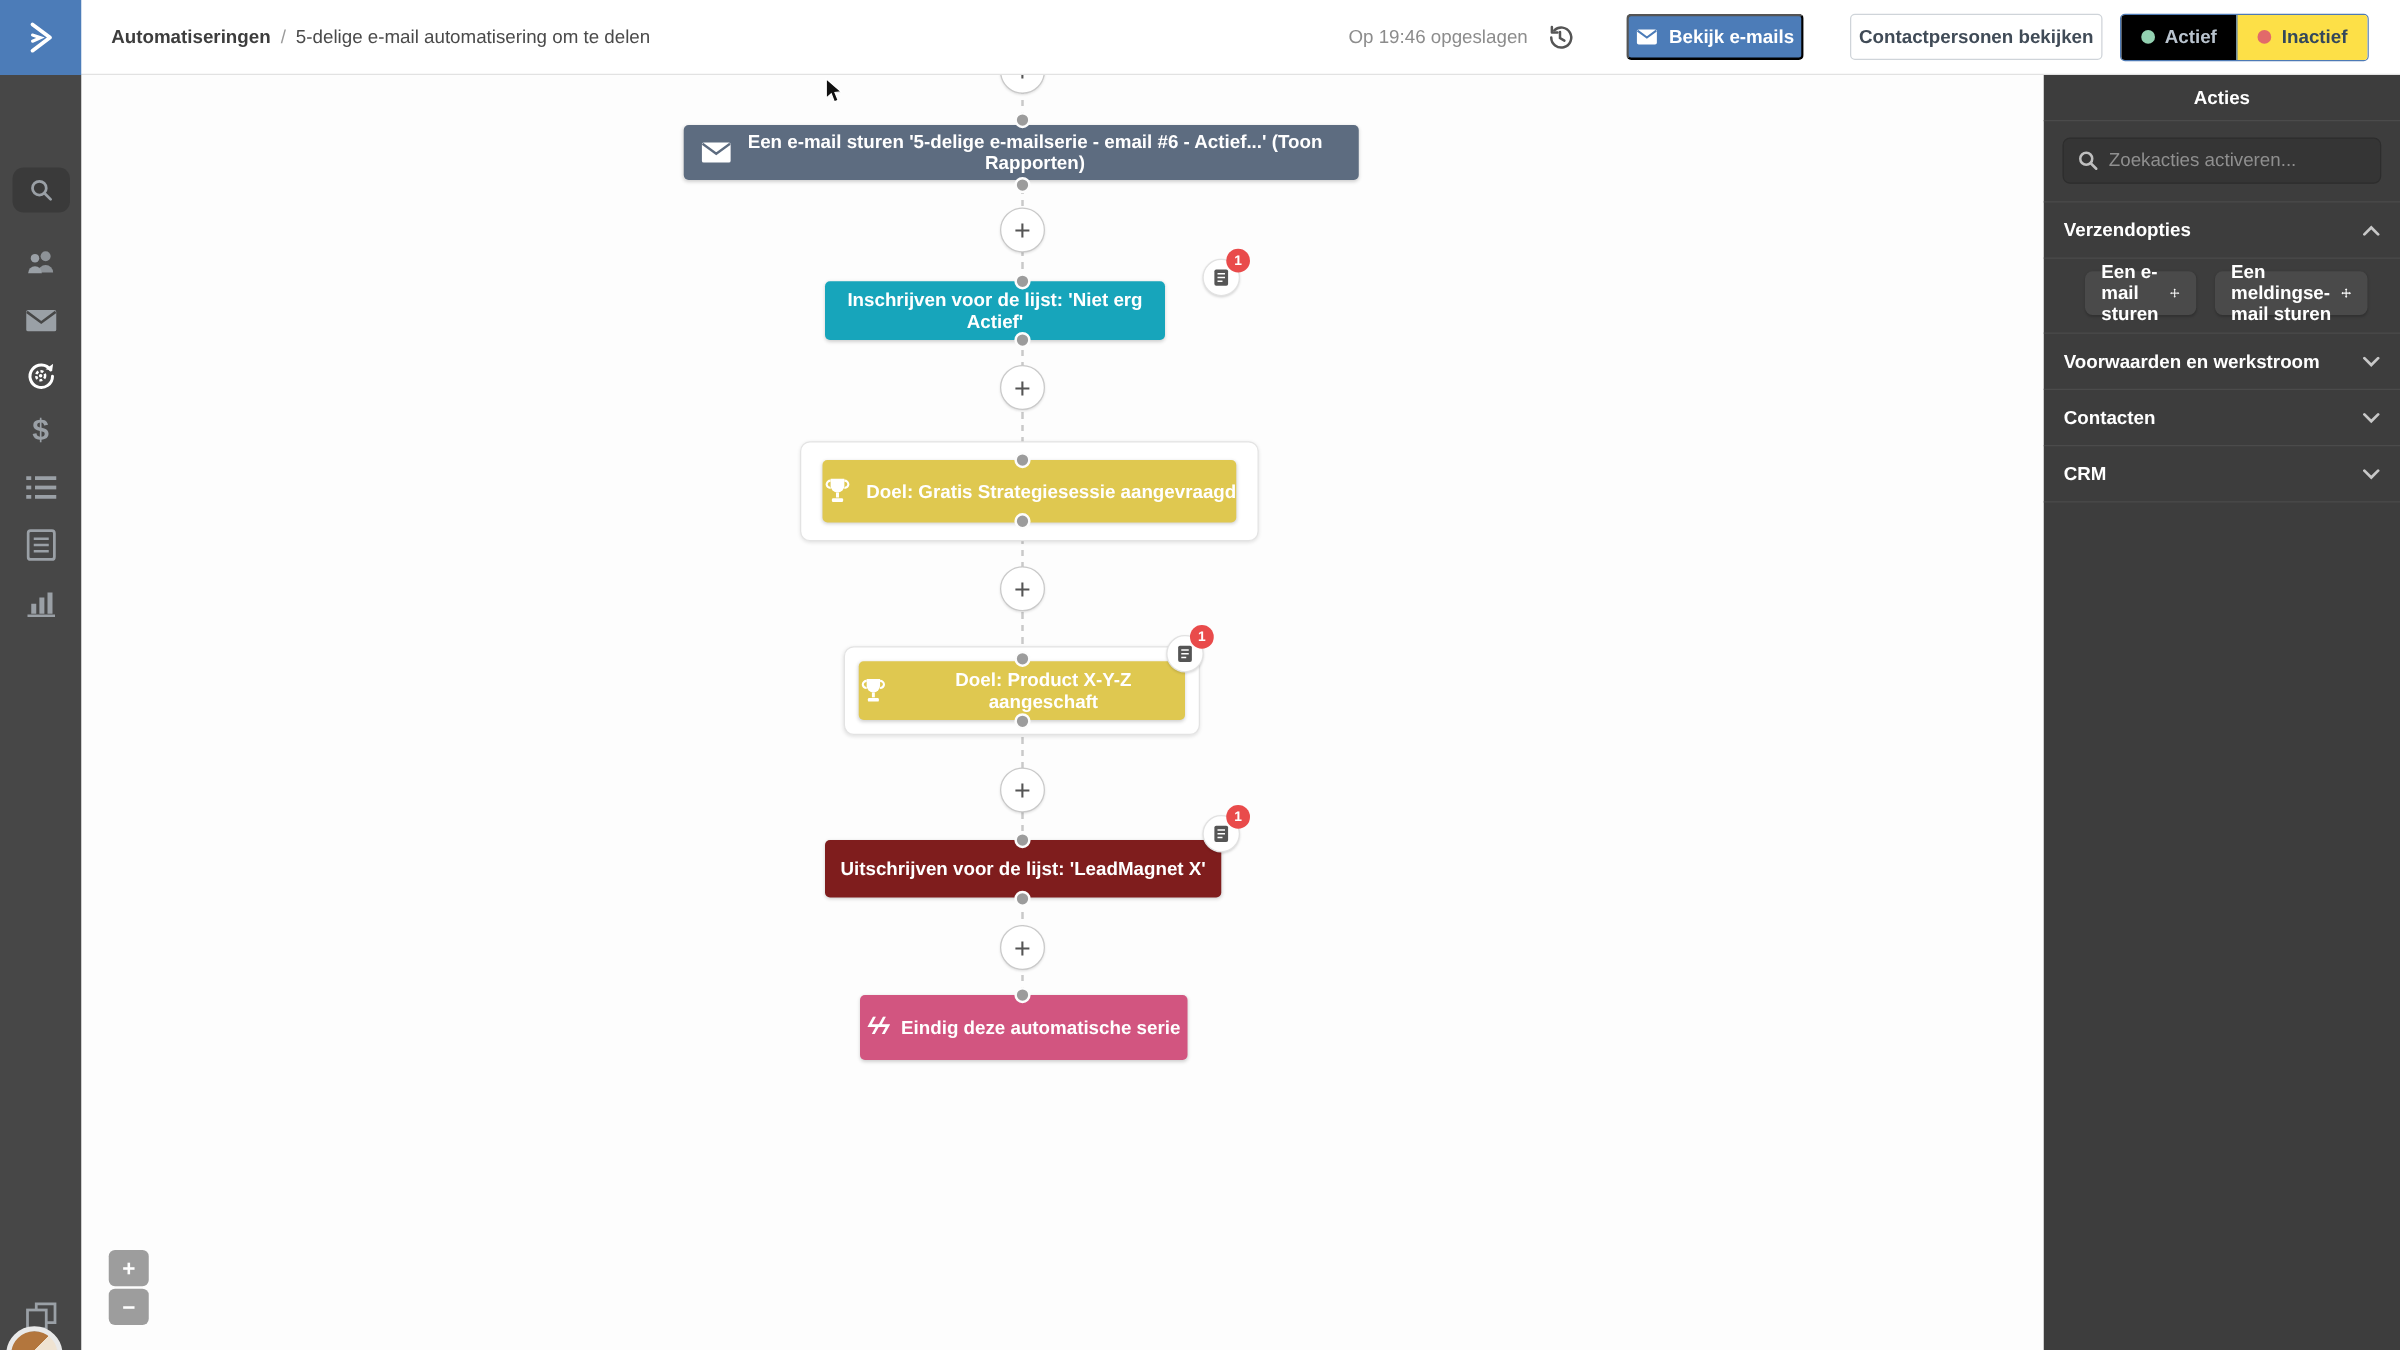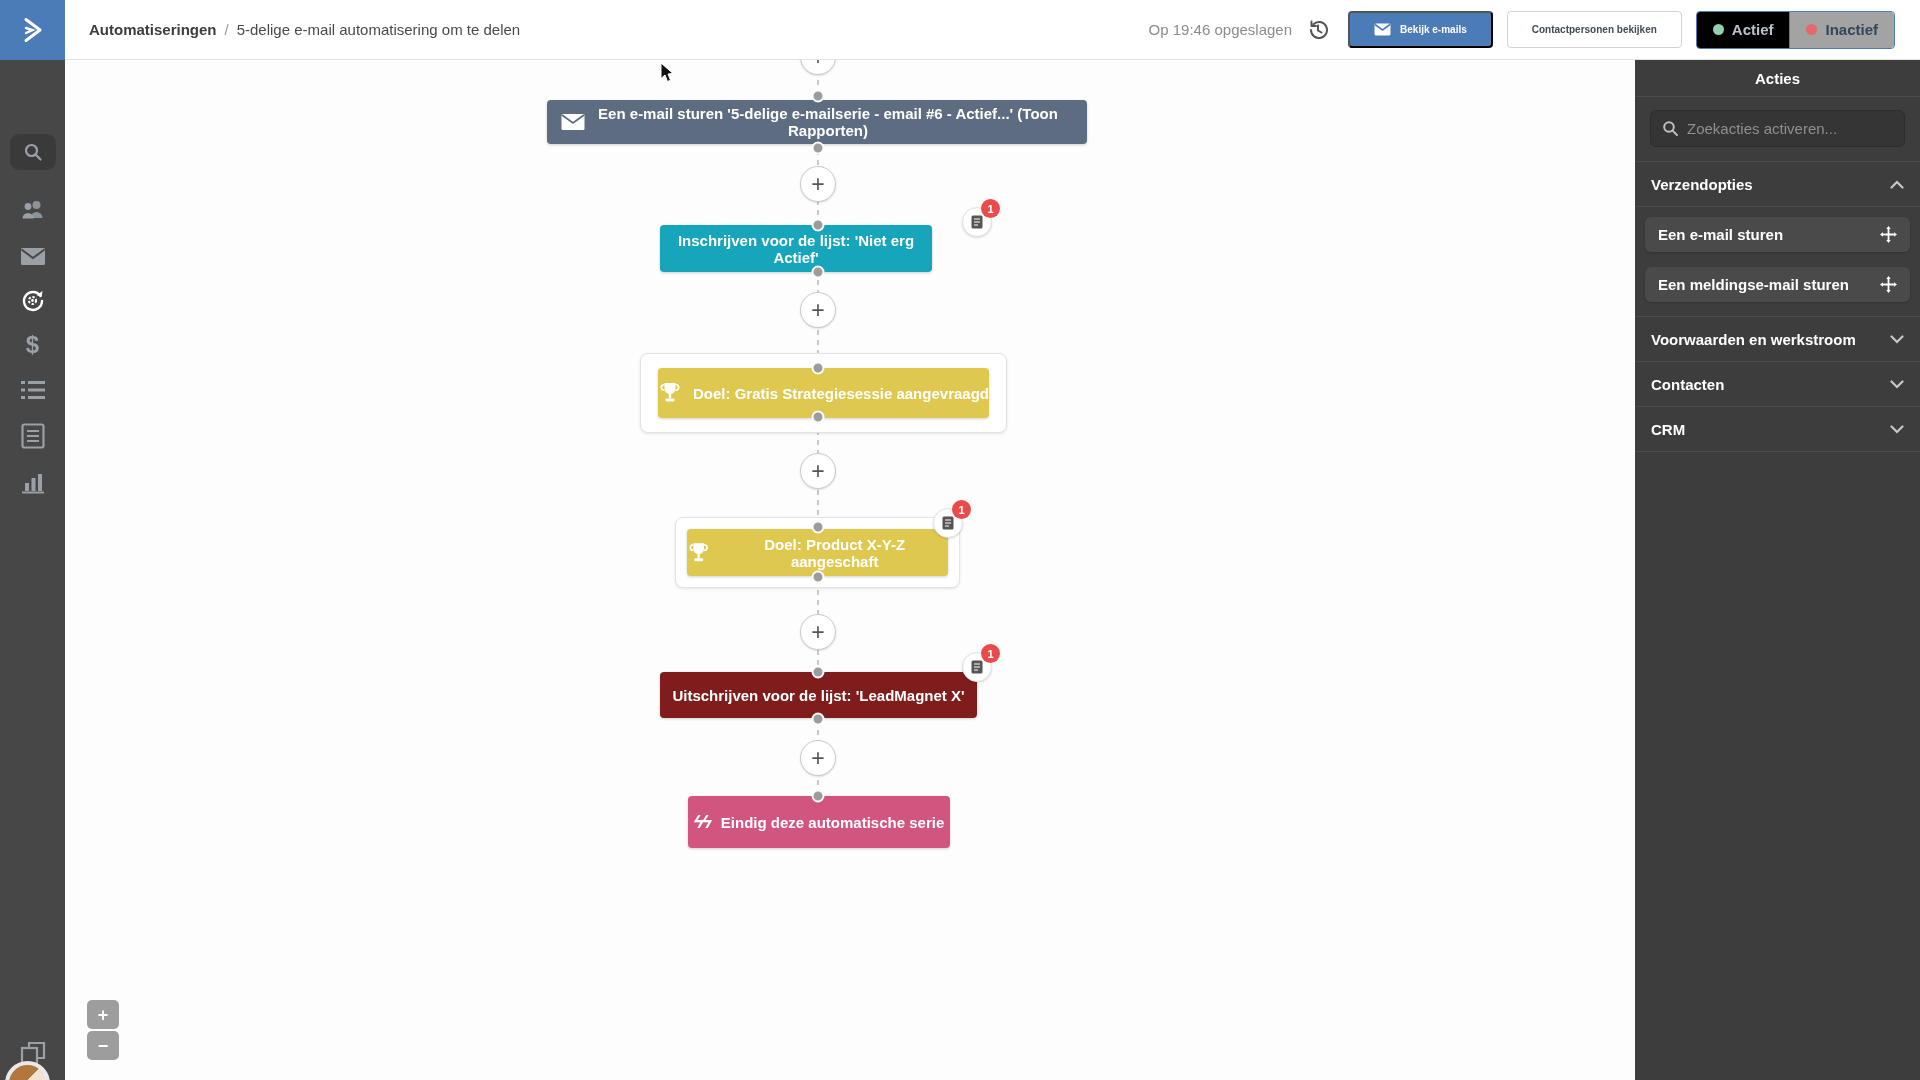--- a/index.html
+++ b/index.html
@@ -11,29 +11,29 @@
   .header { position:absolute; left:0; top:0; width:1920px; height:60px; background:#fff;
             border-bottom:1px solid #e2e2e2; display:flex; align-items:center; z-index:40; }
   .logo { width:65px; height:60px; background:#4C7CB8; display:flex; align-items:center;
           justify-content:center; flex:0 0 65px; cursor:pointer; }
   .breadcrumb { margin-left:24px; font-size:15px; color:#4a4a4a; display:flex; gap:8px; align-items:center; }
   .breadcrumb .bc-section { font-weight:bold; color:#3d3d3d; }
   .breadcrumb .bc-sep { color:#9a9a9a; }
   .hdr-right { margin-left:auto; display:flex; align-items:center; gap:14px; padding-right:25px; }
   .saved { color:#8c8c8c; font-size:15px; }
   .hist-icon { display:flex; align-items:center; margin-right:4px; cursor:pointer; }
-  .btn { height:37px; border-radius:4px; font-size:10px; font-weight:bold; display:flex;
-         align-items:center; gap:9px; padding:0 24px; cursor:pointer; }
+  .btn { height:37px; border-radius:4px; font-size:15px; font-weight:bold; display:flex;
+         align-items:center; gap:9px; padding:0 6px; cursor:pointer;margin-left:23px; }
   .btn-blue { background:#4C7CB8; color:#fff; }
   .btn-white { background:#fff; color:#404b57; border:1px solid #cfd4d9; }
   .toggle { display:flex; border:1px solid #4e7ab5; border-radius:4px; overflow:hidden; height:38px; }
   .tg-seg { display:flex; align-items:center; gap:8px; padding:0 16px; font-size:15px;
             font-weight:bold; cursor:pointer; }
   .tg-off { background:#000000; color:#b9c3ce; }
-  .tg-on  { background:#a3a3a3; color:#33475b; border-left:1px solid #4e7ab5;align-items:center; }
+  .tg-on  { background:#fde047; color:#33475b; border-left:1px solid #4e7ab5;align-items:center; }
   .dot-g { width:11px; height:11px; border-radius:50%; background:#93d1b1; }
   .dot-r { width:11px; height:11px; border-radius:50%; background:#e26a6a; }
 
   
   .sidebar { position:absolute; left:0; top:60px; width:65px; height:1020px; background:#474747; z-index:30; }
   .sb-icon { position:absolute; left:0; width:65px; display:flex; justify-content:center;
              align-items:center; cursor:pointer; color:#9aa0a6; }
   .sb-box { background:#3a3a3a; border-radius:9px; width:46px; height:36px; display:flex;
             align-items:center; justify-content:center; }
   .avatar { position:absolute; left:5px; top:1061px; width:45px; height:45px; border-radius:50%;
@@ -87,22 +87,22 @@
   .panel-title { height:37px; display:flex; align-items:center; justify-content:center; font-size:15px;
                  font-weight:bold; border-bottom:1px solid #4b4b4b; }
   .search-wrap { padding:13px 15px 14px; border-bottom:1px solid #4b4b4b; position:relative; }
   .search-input { width:100%; height:37px; background:#353535; border:1px solid #2d2d2d; border-radius:6px;
                   color:#cfcfcf; font-size:15px; padding:0 10px 0 36px; outline:none;
                   font-family:"Liberation Sans", sans-serif; }
   .search-input::placeholder { color:#8f8f8f; }
   .search-mag { position:absolute; left:27px; top:23px; }
   .sect-head { height:45px; display:flex; align-items:center; justify-content:space-between;
                padding:0 16px; font-size:15px; font-weight:bold; cursor:pointer; border-bottom:1px solid #4b4b4b; }
-  .sect-items { padding:10px 10px 14px; border-bottom:1px solid #4b4b4b; display:flex;
-                flex-direction:column; gap:15px; }
+  .sect-items { padding:10px 33px 14px; border-bottom:1px solid #4b4b4b; display:flex;
+                flex-direction:row; gap:15px; }
   .act-item { height:35px; background:#4a4a4a; border-radius:6px; display:flex; align-items:center;
               justify-content:space-between; padding:0 13px; font-size:15px; font-weight:bold;
               cursor:grab; box-shadow:0 1px 2px rgba(0,0,0,.2); }
 </style>
 </head>
 <body>
 
 <div class="app">
 
   <div class="header">

